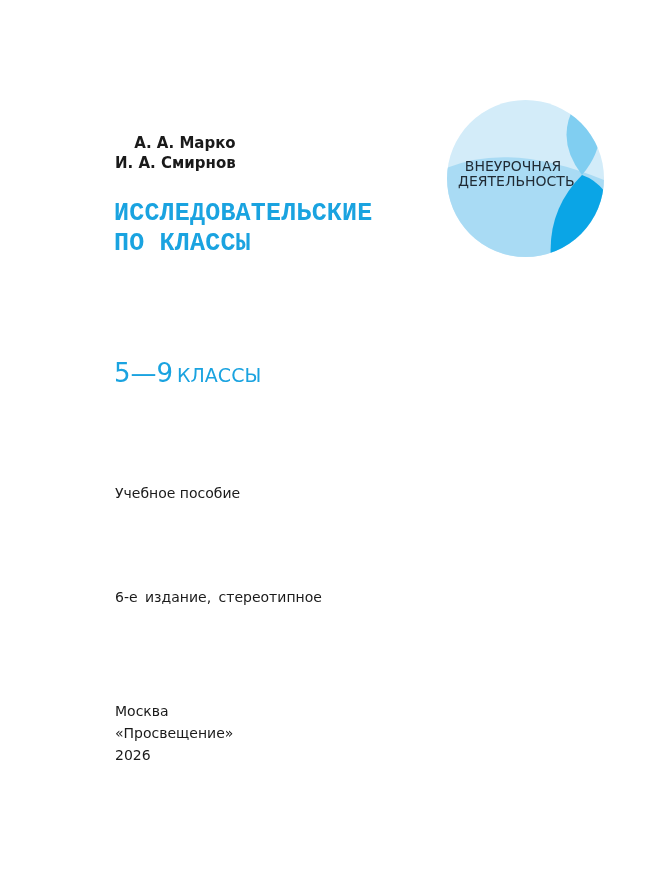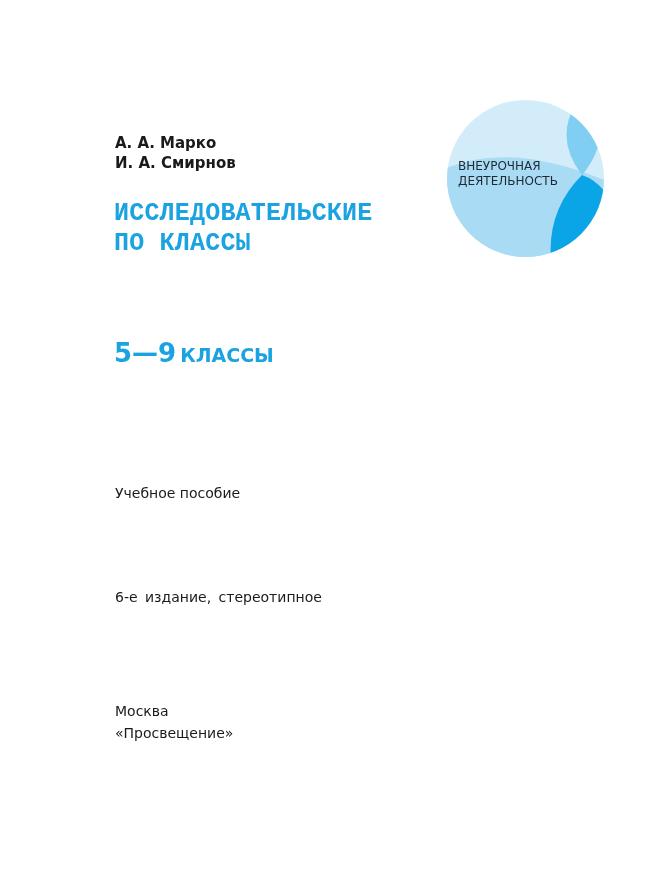--- a/index.html
+++ b/index.html
@@ -1,28 +1,28 @@
 <!DOCTYPE html>
 <html><head>
 <meta charset="utf-8">
 <style>
   html, body { margin:0; padding:0; background:#ffffff; }
   body { width:650px; height:869px; position:relative; overflow:hidden; font-family:"DejaVu Sans", sans-serif; color:#1a1a1a; }
   .authors { position:absolute; left:115px; top:133px; font-weight:bold; font-size:15px; line-height:20px; color:#1a1a1a; }
-  .authors div { white-space:nowrap; }
+  .authors div { white-space:nowrap;text-align:right; }
   .title { position:absolute; left:114px; top:199px; font-family:"DejaVu Sans", sans-serif; font-weight:bold; font-size:25px; line-height:30px; color:#1aa3e0; letter-spacing:0.2px; }
   .title div { white-space:nowrap;font-family:Liberation Mono, monospace; }
-  .grades { position:absolute; left:114px; top:338px; color:#1aa3e0; font-weight:bold; white-space:nowrap; }
+  .grades { position:absolute; left:114px; top:358px; color:#1aa3e0; font-weight:normal; white-space:nowrap; }
   .grades .num { font-size:26px; }
   .grades .word { font-size:19px; margin-left:4px; }
   .subtitle { position:absolute; left:115px; top:485px; font-size:14px; color:#1a1a1a; }
   .edition { position:absolute; left:115px; top:589px; font-size:14px; color:#1a1a1a; word-spacing:3px; }
   .imprint { position:absolute; left:115px; top:700px; font-size:14px; line-height:22px; color:#1a1a1a; }
   .badge { position:absolute; left:447px; top:100px; width:157px; height:157px; }
-  .badge-label { position:absolute; left:458px; top:159px; width:110px; text-align:left; font-size:12px; line-height:15px; color:#1f2a33; white-space:nowrap; }
+  .badge-label { position:absolute; left:458px; top:159px; width:110px; text-align:center; font-size:14px; line-height:15px; color:#1f2a33; white-space:nowrap; }
 </style>
 </head>
 <body>
 
 <div class="authors">
   <div>А. А. Марко</div>
   <div>И. А. Смирнов</div>
 </div>
 
 <div class="title">
@@ -33,20 +33,21 @@
 <div class="grades">
   <span class="num">5—9</span><span class="word">КЛАССЫ</span>
 </div>
 
 <div class="subtitle">Учебное пособие</div>
 <div class="edition">6-е издание, стереотипное</div>
 
 <div class="imprint">
   <div>Москва</div>
   <div>«Просвещение»</div>
+  <div>2026</div>
 </div>
 
 <svg class="badge" viewBox="0 0 157 157" xmlns="http://www.w3.org/2000/svg">
   <defs>
     <clipPath id="c">
         <circle cx="78.5" cy="78.5" r="78.5"></circle>
       </clipPath>
   </defs>
   <g clip-path="url(#c)">
     <rect x="0" y="0" width="157" height="157" fill="#d3ecf9"></rect>

